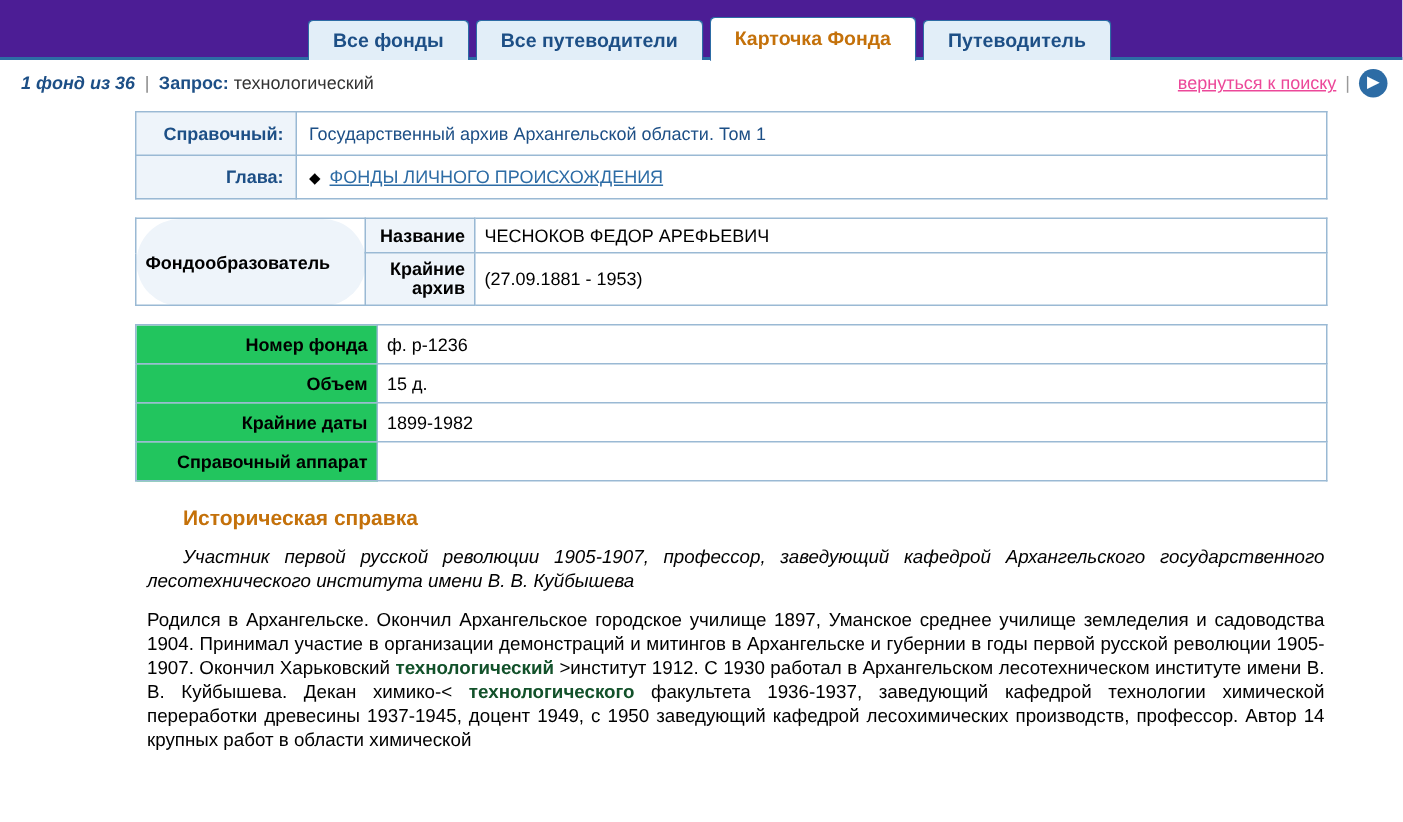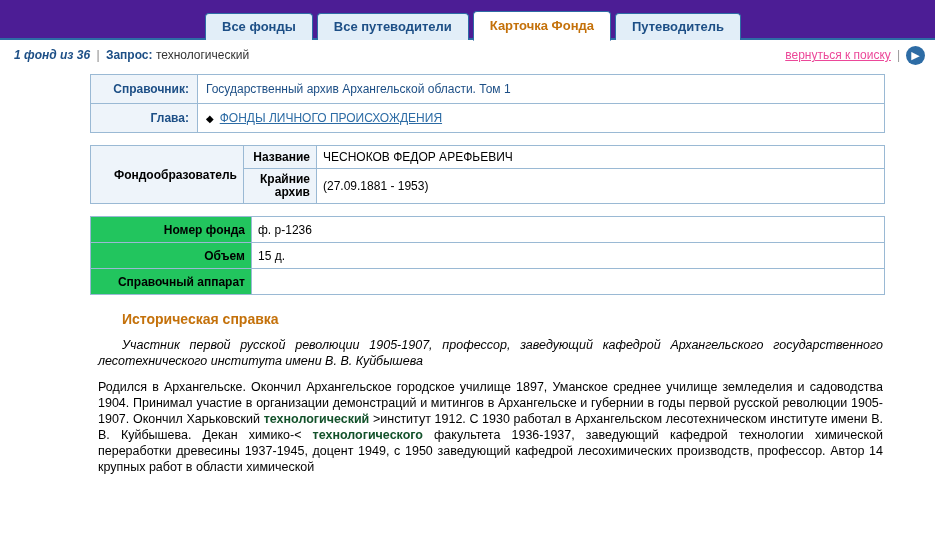--- a/index.html
+++ b/index.html
@@ -136,24 +136,25 @@
     color: #2d6ca5;
     text-decoration: underline;
     cursor: pointer;
   }
   .bullet { color: #000; margin-right: 6px; font-size: 10px; }
 
   
   .tbl-creator { margin-bottom: 12px; }
   .tbl-creator td.rowlabel {
     width: 140px;
-    text-align: right;
+    text-align: left;
     background: #eef4fa;
     font-weight: bold;
     color: #000;
+    border-radius: 29px;
   }
   .tbl-creator td.sublabel {
     width: 60px;
     text-align: right;
     background: #eef4fa;
     font-weight: bold;
     white-space: nowrap;
     line-height: 13px;
   }
   .tbl-creator td.subval { padding-left: 6px; }
@@ -219,21 +220,21 @@
     <span class="divider-pipe">|</span>
     <span class="circle-arrow">▶</span>
   </div>
 </div>
 
 <div class="content">
 
   <table class="grid tbl-ref">
     <tbody>
         <tr>
-      <td class="lbl">Справочник:</td>
+      <td class="lbl">Справочный:</td>
       <td class="val">Государственный архив Архангельской области. Том 1</td>
     </tr>
     <tr>
       <td class="lbl">Глава:</td>
       <td class="val">
         <span class="bullet">◆</span><span class="chapter-link">ФОНДЫ ЛИЧНОГО ПРОИСХОЖДЕНИЯ</span>
       </td>
     </tr>
   </tbody>
     </table>
@@ -259,20 +260,24 @@
     <tbody>
         <tr>
       <td class="lbl">Номер фонда</td>
       <td class="val">ф. р-1236</td>
     </tr>
     <tr>
       <td class="lbl">Объем</td>
       <td class="val">15 д.</td>
     </tr>
     <tr>
+      <td class="lbl">Крайние даты</td>
+      <td class="val">1899-1982</td>
+    </tr>
+    <tr>
       <td class="lbl">Справочный аппарат</td>
       <td class="val"></td>
     </tr>
   </tbody>
     </table>
 
   <div class="section-title">Историческая справка</div>
   <p class="hist-italic">Участник первой русской революции 1905-1907, профессор, заведующий кафедрой Архангельского государственного лесотехнического института имени В. В. Куйбышева</p>
   <p class="hist-body">
     <span>Родился в Архангельске. Окончил Архангельское городское училище 1897, Уманское среднее училище земледелия и садоводства 1904. Принимал участие в организации демонстраций и митингов в Архангельске и губернии в годы первой русской революции 1905-1907. Окончил Харьковский </span><span class="hl">технологический</span><span> &gt;институт 1912. С 1930 работал в Архангельском лесотехническом институте имени В. В. Куйбышева. Декан химико-&lt; </span><span class="hl">технологического</span><span> факультета 1936-1937, заведующий кафедрой технологии химической переработки древесины 1937-1945, доцент 1949, с 1950 заведующий кафедрой лесохимических производств, профессор. Автор 14 крупных работ в области химической</span>

